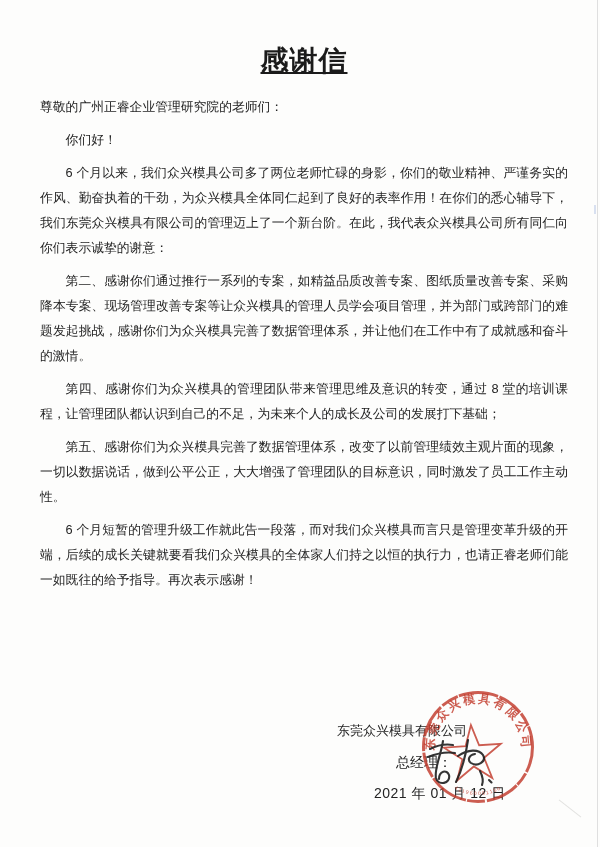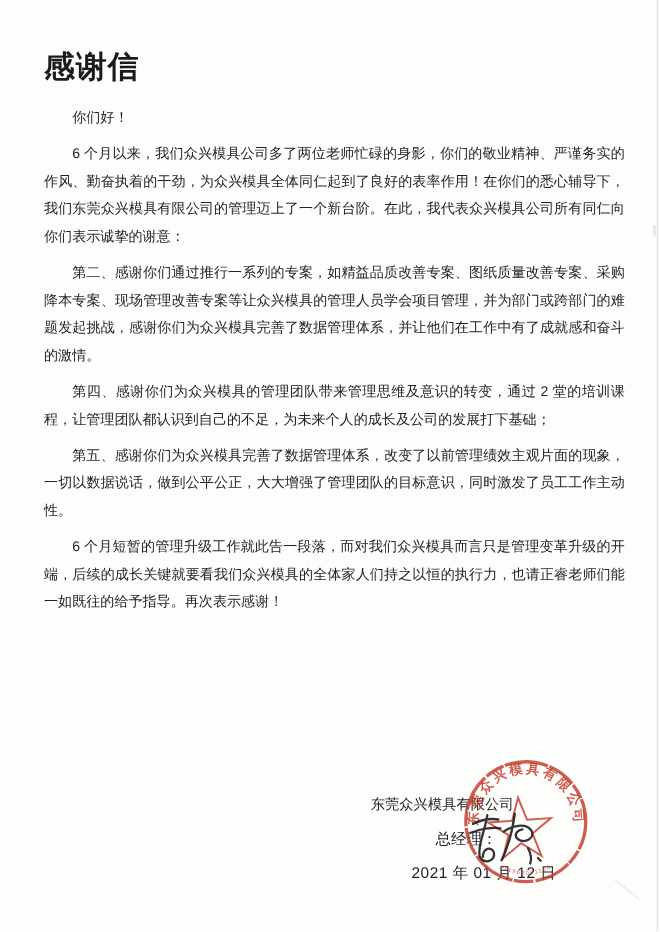--- a/index.html
+++ b/index.html
@@ -9,26 +9,27 @@
     background:#fdfdfc;
     overflow:hidden;
     font-family:"Liberation Sans","DejaVu Sans",sans-serif;
     color:#262626;
   }
   .content{
     position:absolute;left:40px;top:42px;width:528px;
   }
   .title{
     margin:0 0 14px 0;
-    text-align:left;
+    text-align:center;
     font-size:28px;
     line-height:38px;
     font-weight:700;
     color:#1b1b1b;
     letter-spacing:1px;
+    text-decoration:underline;
   }
   .line, .body-p{
     margin:0 0 8px 0;
     font-size:12.8px;
     line-height:25px;
     text-align:justify;
     color:#242424;
   }
   .indent{text-indent:2em;}
   .sig-line{
@@ -62,24 +63,25 @@
     background:#e2e2e0;transform:rotate(38deg);z-index:5;
   }
 </style>
 </head>
 <body>
 
 <div class="page">
 
   <div class="content">
     <h1 class="title">感谢信</h1>
+    <p class="line">尊敬的广州正睿企业管理研究院的老师们：</p>
     <p class="line indent">你们好！</p>
     <p class="body-p indent">6 个月以来，我们众兴模具公司多了两位老师忙碌的身影，你们的敬业精神、严谨务实的作风、勤奋执着的干劲，为众兴模具全体同仁起到了良好的表率作用！在你们的悉心辅导下，我们东莞众兴模具有限公司的管理迈上了一个新台阶。在此，我代表众兴模具公司所有同仁向你们表示诚挚的谢意：</p>
     <p class="body-p indent">第二、感谢你们通过推行一系列的专案，如精益品质改善专案、图纸质量改善专案、采购降本专案、现场管理改善专案等让众兴模具的管理人员学会项目管理，并为部门或跨部门的难题发起挑战，感谢你们为众兴模具完善了数据管理体系，并让他们在工作中有了成就感和奋斗的激情。</p>
-    <p class="body-p indent">第四、感谢你们为众兴模具的管理团队带来管理思维及意识的转变，通过 2 堂的培训课程，让管理团队都认识到自己的不足，为未来个人的成长及公司的发展打下基础；</p>
+    <p class="body-p indent">第四、感谢你们为众兴模具的管理团队带来管理思维及意识的转变，通过 8 堂的培训课程，让管理团队都认识到自己的不足，为未来个人的成长及公司的发展打下基础；</p>
     <p class="body-p indent">第五、感谢你们为众兴模具完善了数据管理体系，改变了以前管理绩效主观片面的现象，一切以数据说话，做到公平公正，大大增强了管理团队的目标意识，同时激发了员工工作主动性。</p>
     <p class="body-p indent">6 个月短暂的管理升级工作就此告一段落，而对我们众兴模具而言只是管理变革升级的开端，后续的成长关键就要看我们众兴模具的全体家人们持之以恒的执行力，也请正睿老师们能一如既往的给予指导。再次表示感谢！</p>
   </div>
 
   <div class="sig-line sig-company">东莞众兴模具有限公司</div>
   <div class="sig-line sig-role">总经理：</div>
   <div class="sig-line sig-date">2021 年 01 月 12 日</div>
 
   <svg class="seal" viewBox="0 0 116 118">
     <g stroke="#c23b2c" fill="none" opacity="0.82">

